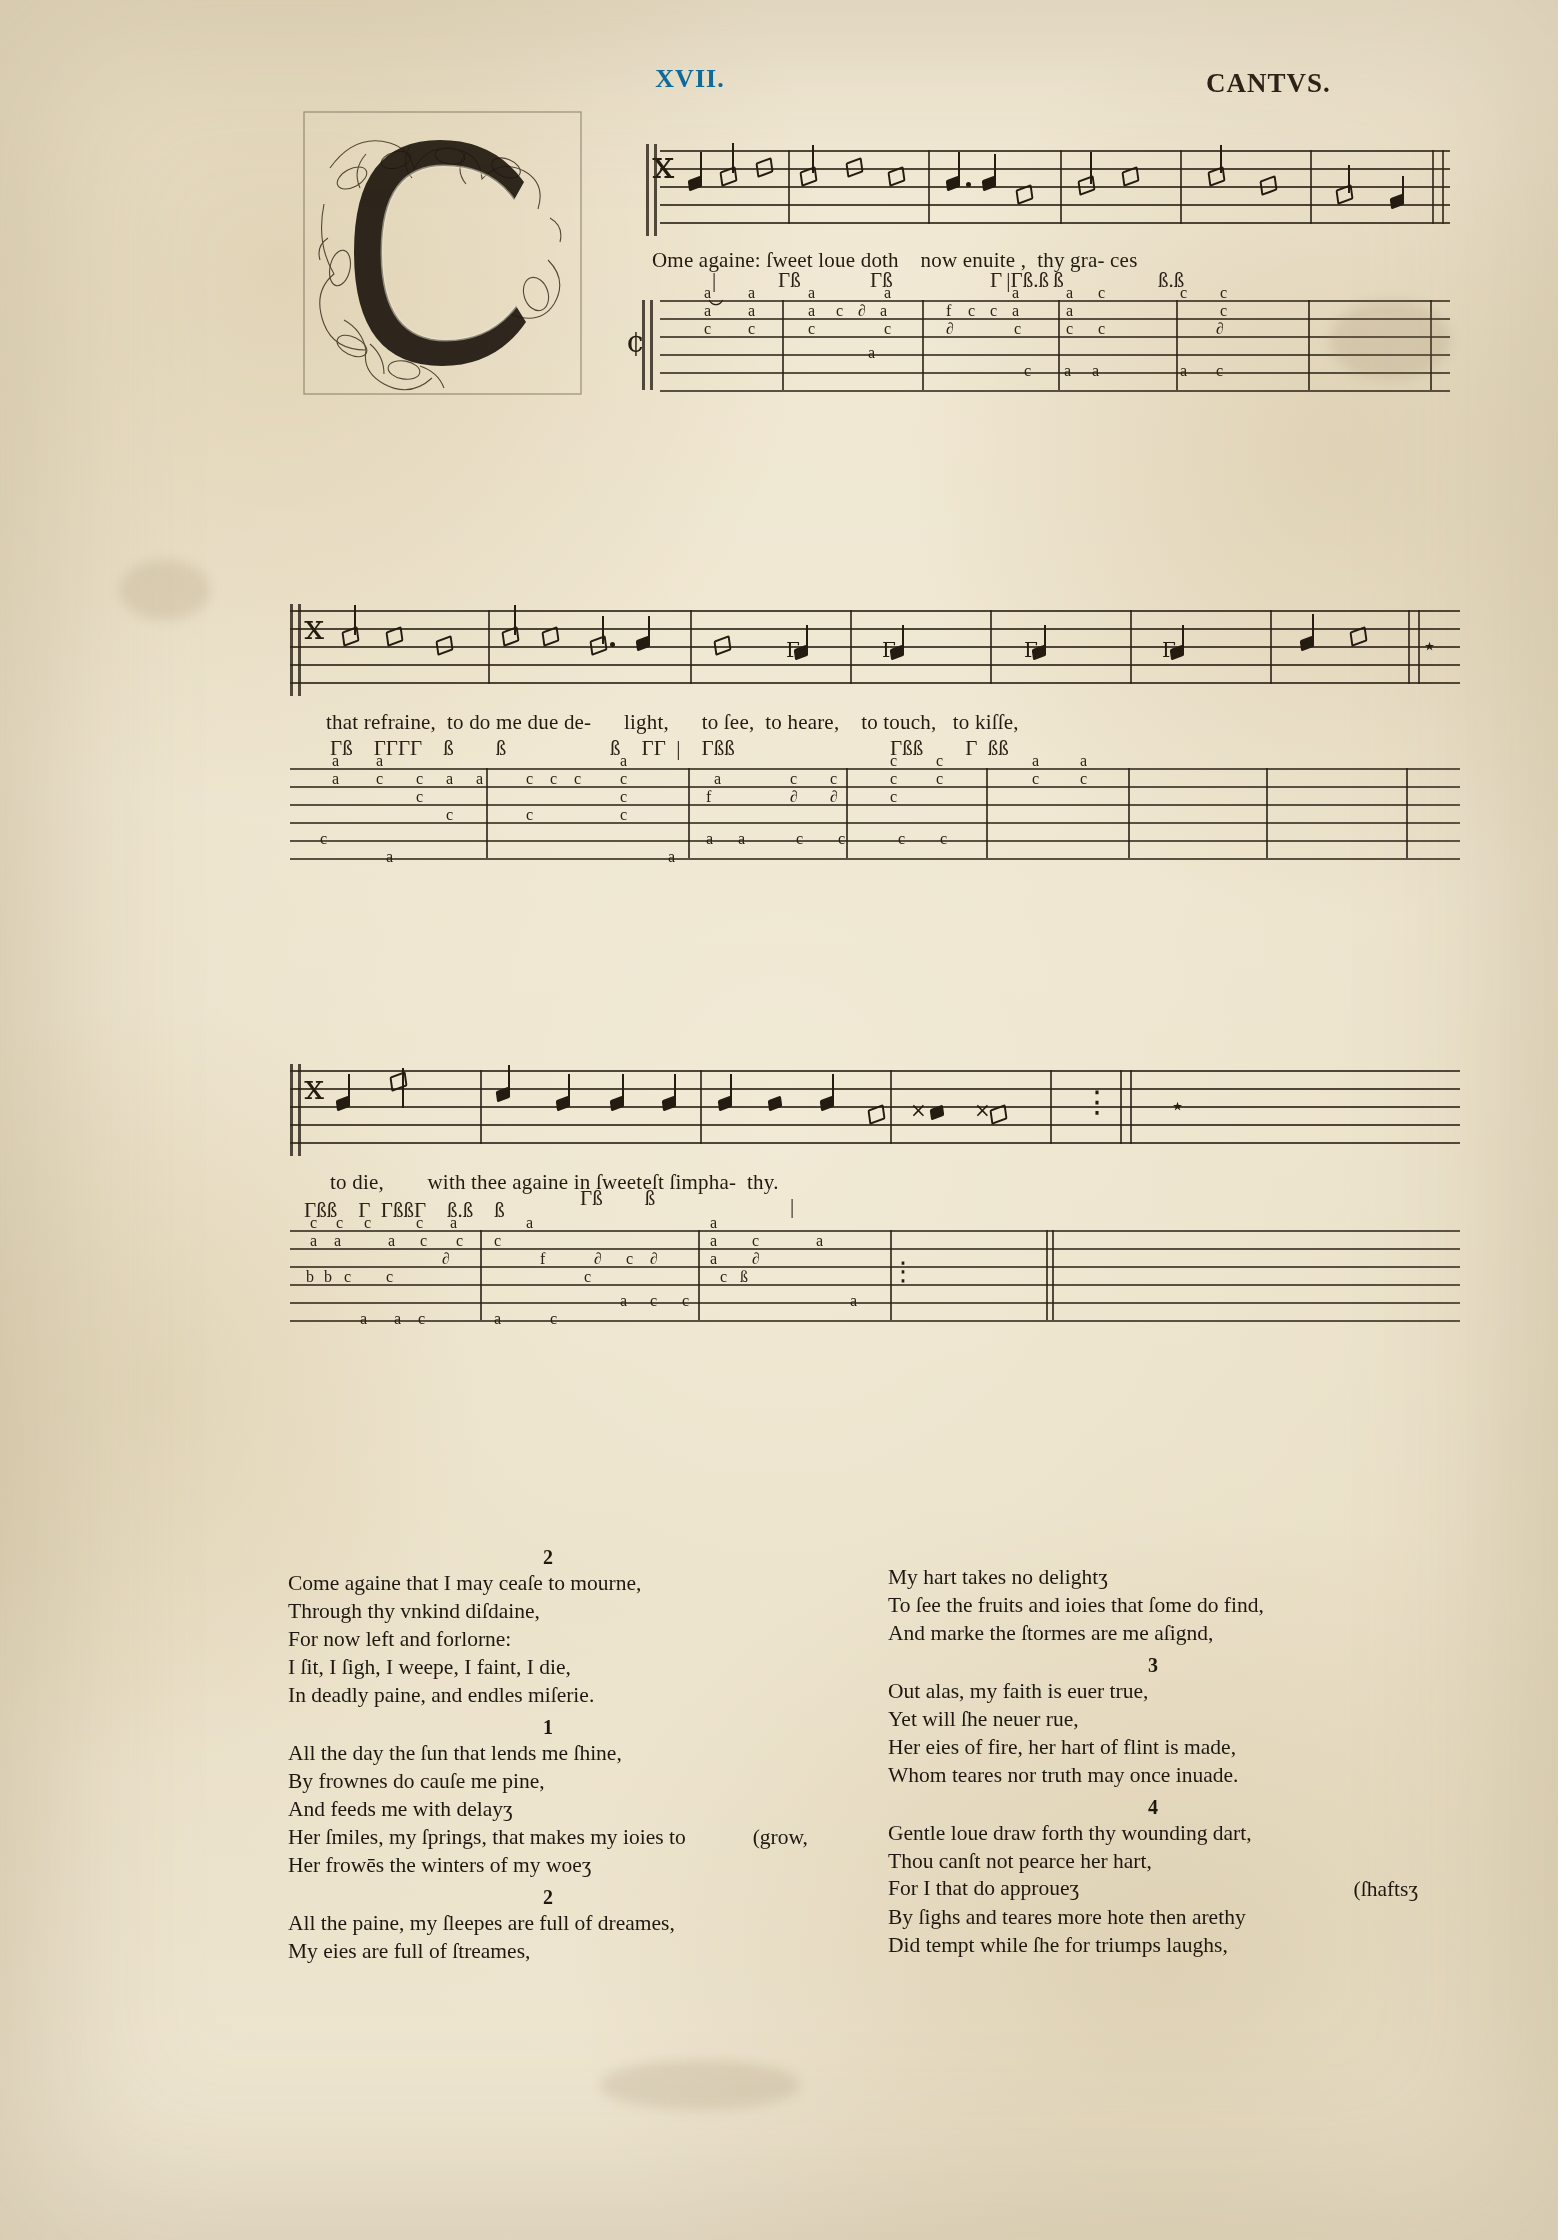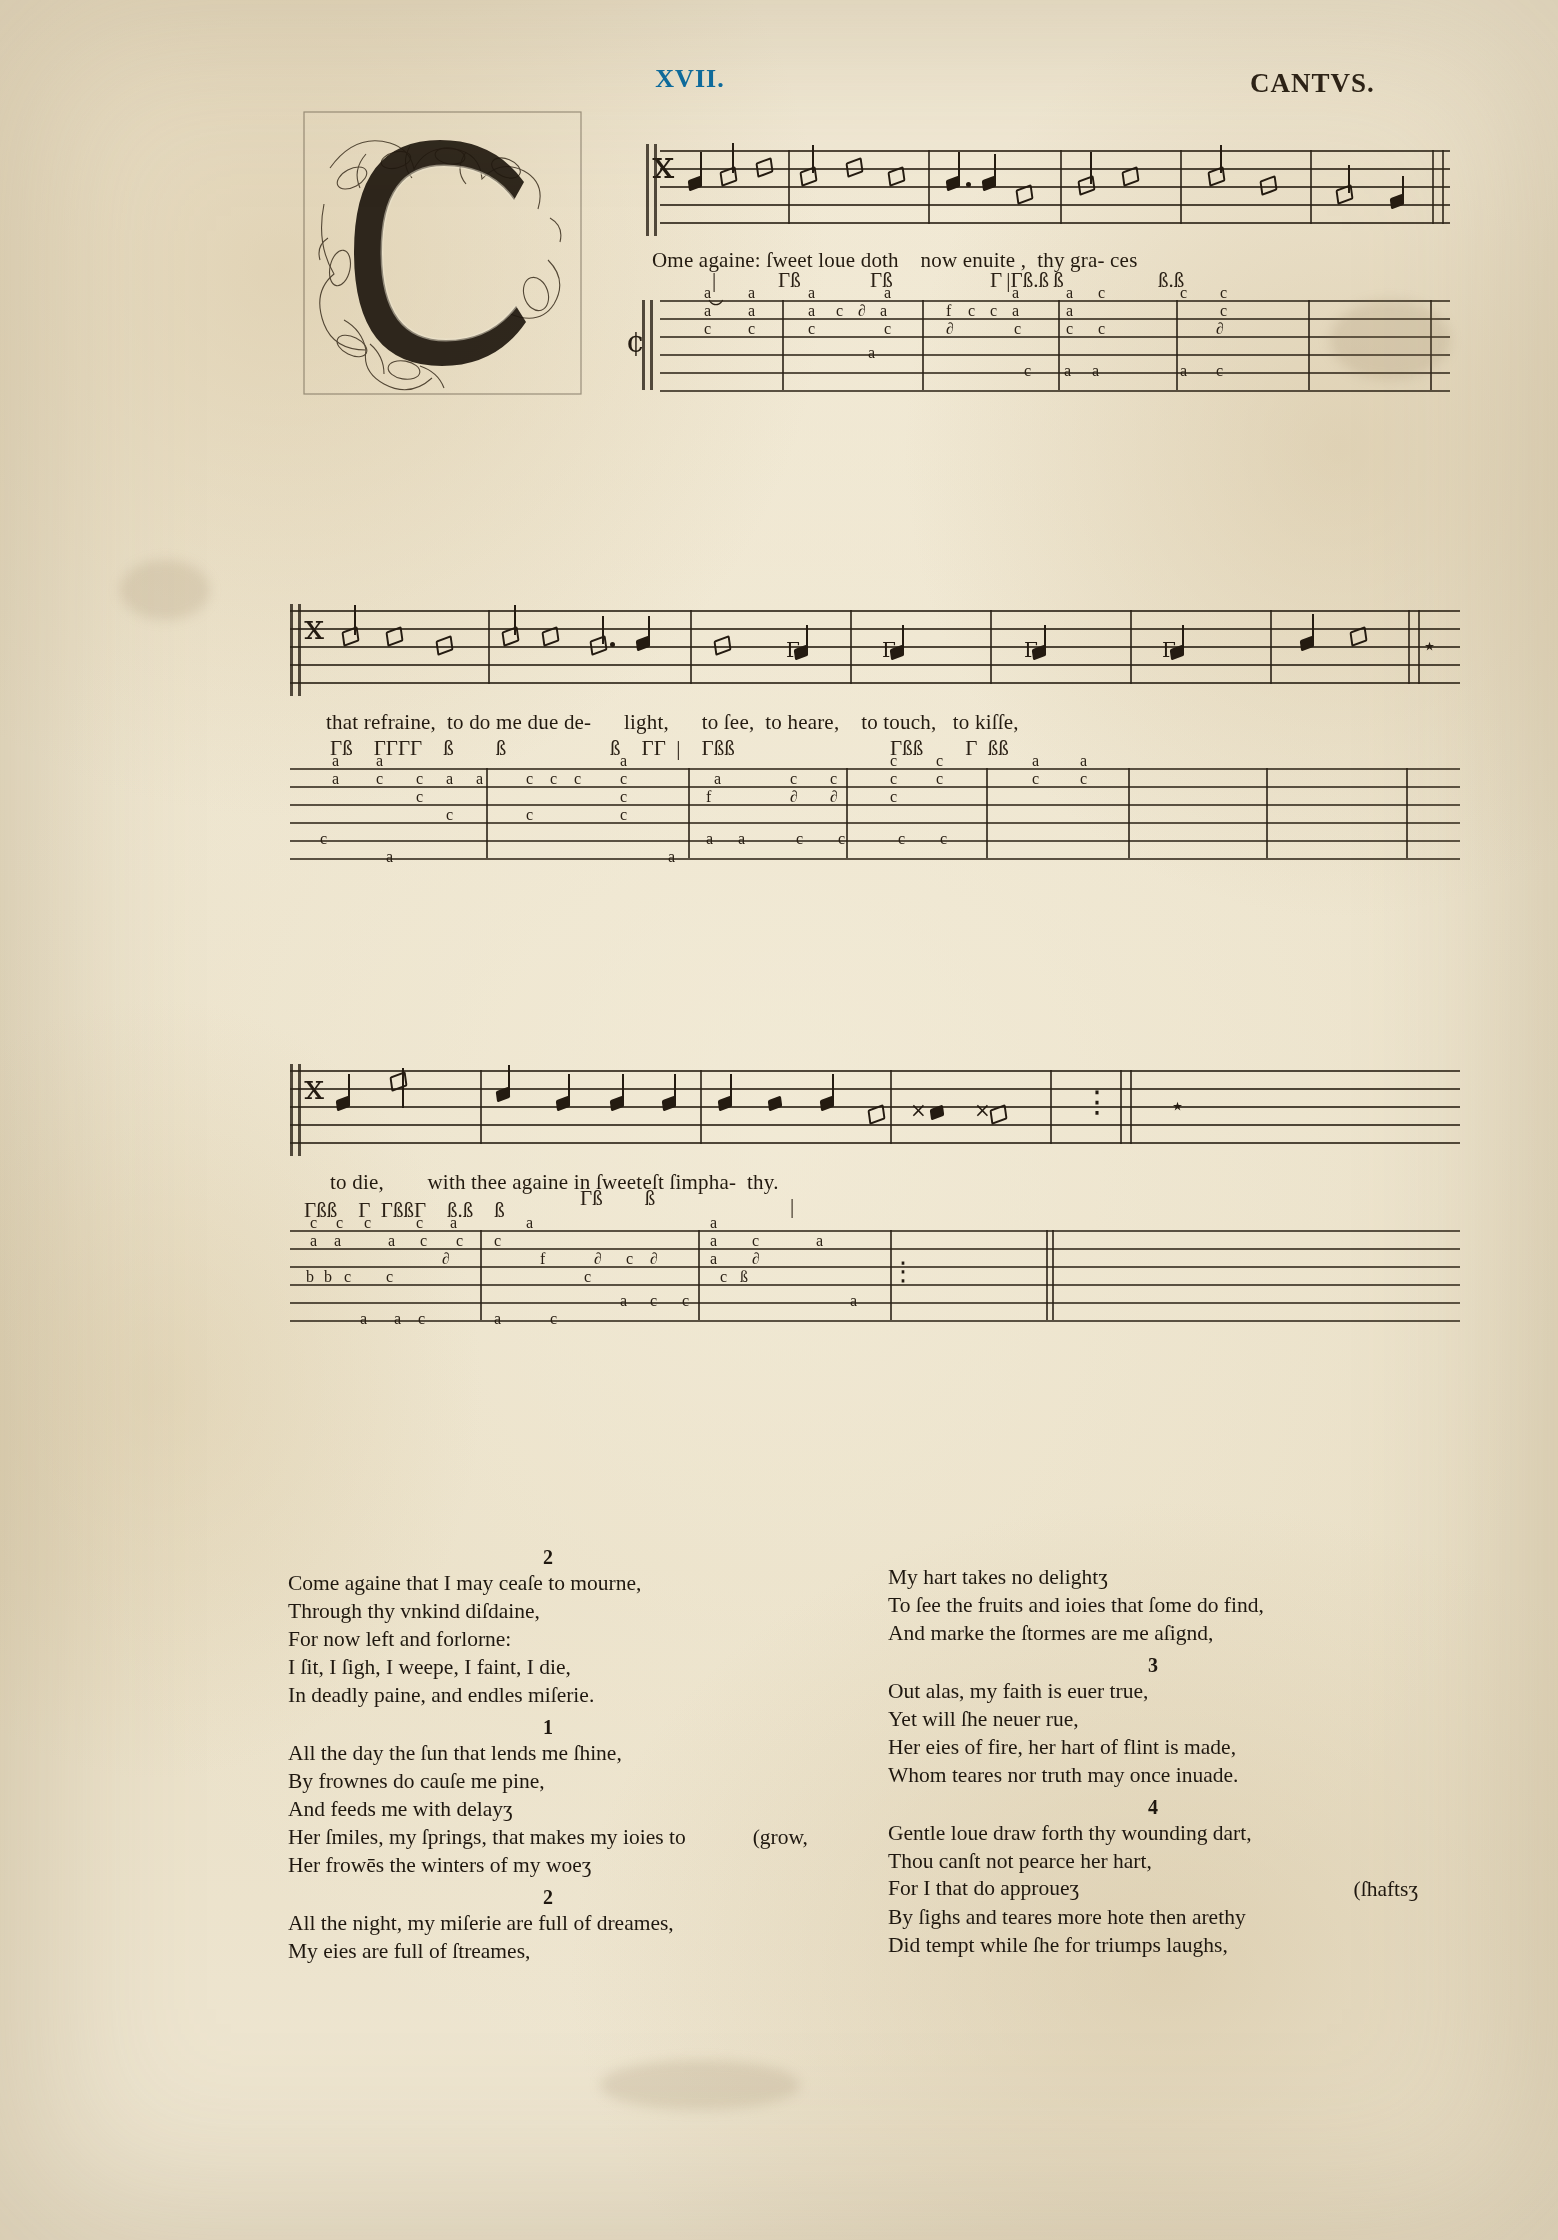--- a/index.html
+++ b/index.html
@@ -28,21 +28,21 @@
     pointer-events:none;
   }
   .page{position:absolute;inset:0;}
 
   
   .hdr-num{
     position:absolute;left:630px;top:64px;width:120px;text-align:center;
     font-weight:bold;font-size:26px;letter-spacing:1px;color:#0369a1;
   }
   .hdr-cantus{
-    position:absolute;left:1250px;top:68px;width:260px;
+    position:absolute;left:1206px;top:68px;width:260px;
     font-weight:bold;font-size:27px;letter-spacing:1px;color:#241b11;
   }
 
   
   .initial{
     position:absolute;left:300px;top:108px;width:285px;height:290px;
   }
   .initial svg{display:block;}
 
   
@@ -542,21 +542,21 @@
 
       <div class="vnum">1</div>
       <div class="vline">All the day the ſun that lends me ſhine,</div>
       <div class="vline">By frownes do cauſe me pine,</div>
       <div class="vline">And feeds me with delayʒ</div>
       <div class="vline" style="text-align:right;">(grow,</div>
       <div class="vline" style="margin-top:-27px;">Her ſmiles, my ſprings, that makes my ioies to</div>
       <div class="vline">Her frowēs the winters of my woeʒ</div>
 
       <div class="vnum">2</div>
-      <div class="vline">All the night, my miſerie are full of dreames,</div>
+      <div class="vline">All the paine, my ſleepes are full of dreames,</div>
       <div class="vline">My eies are full of ſtreames,</div>
     </div>
 
     <div class="col colR">
       <div class="vline" style="margin-top:24px;">My hart takes no delightʒ</div>
       <div class="vline">To ſee the fruits and ioies that ſome do find,</div>
       <div class="vline">And marke the ſtormes are me aſignd,</div>
 
       <div class="vnum">3</div>
       <div class="vline">Out alas, my faith is euer true,</div>

